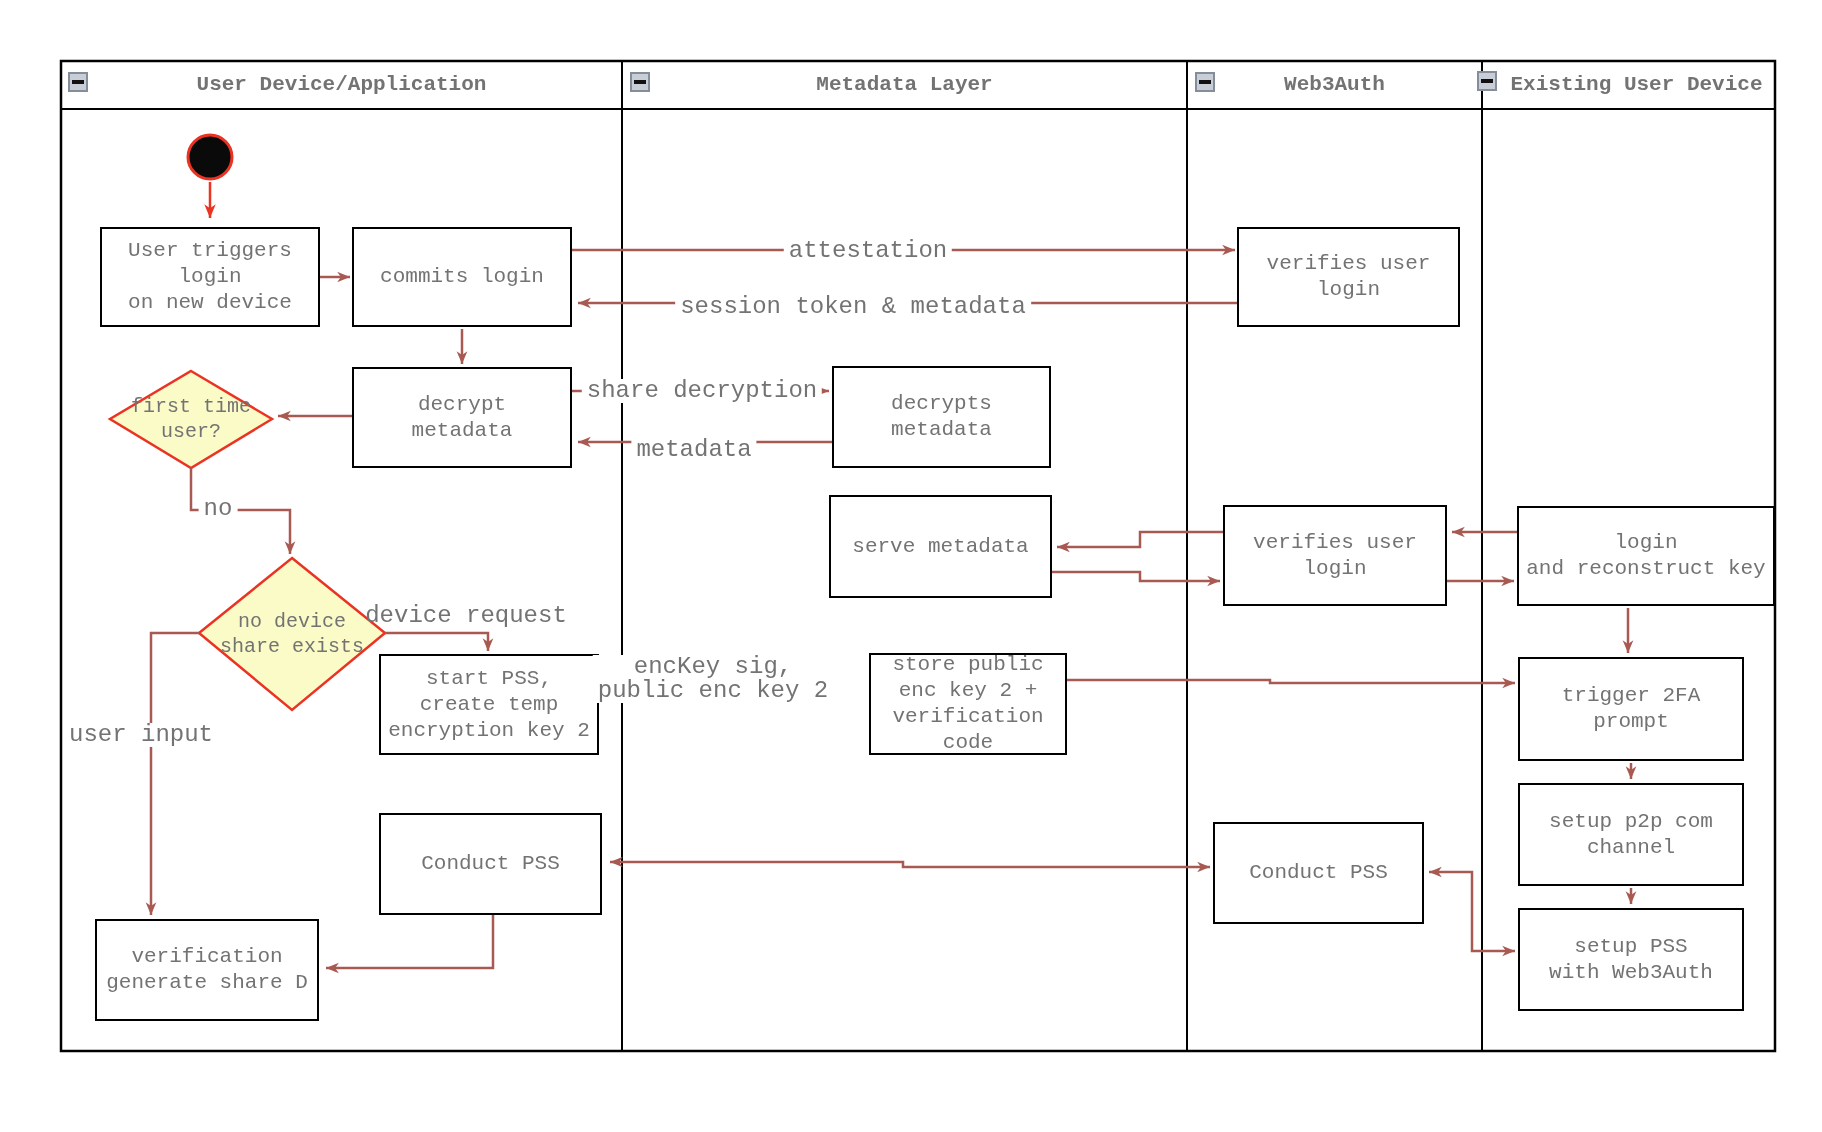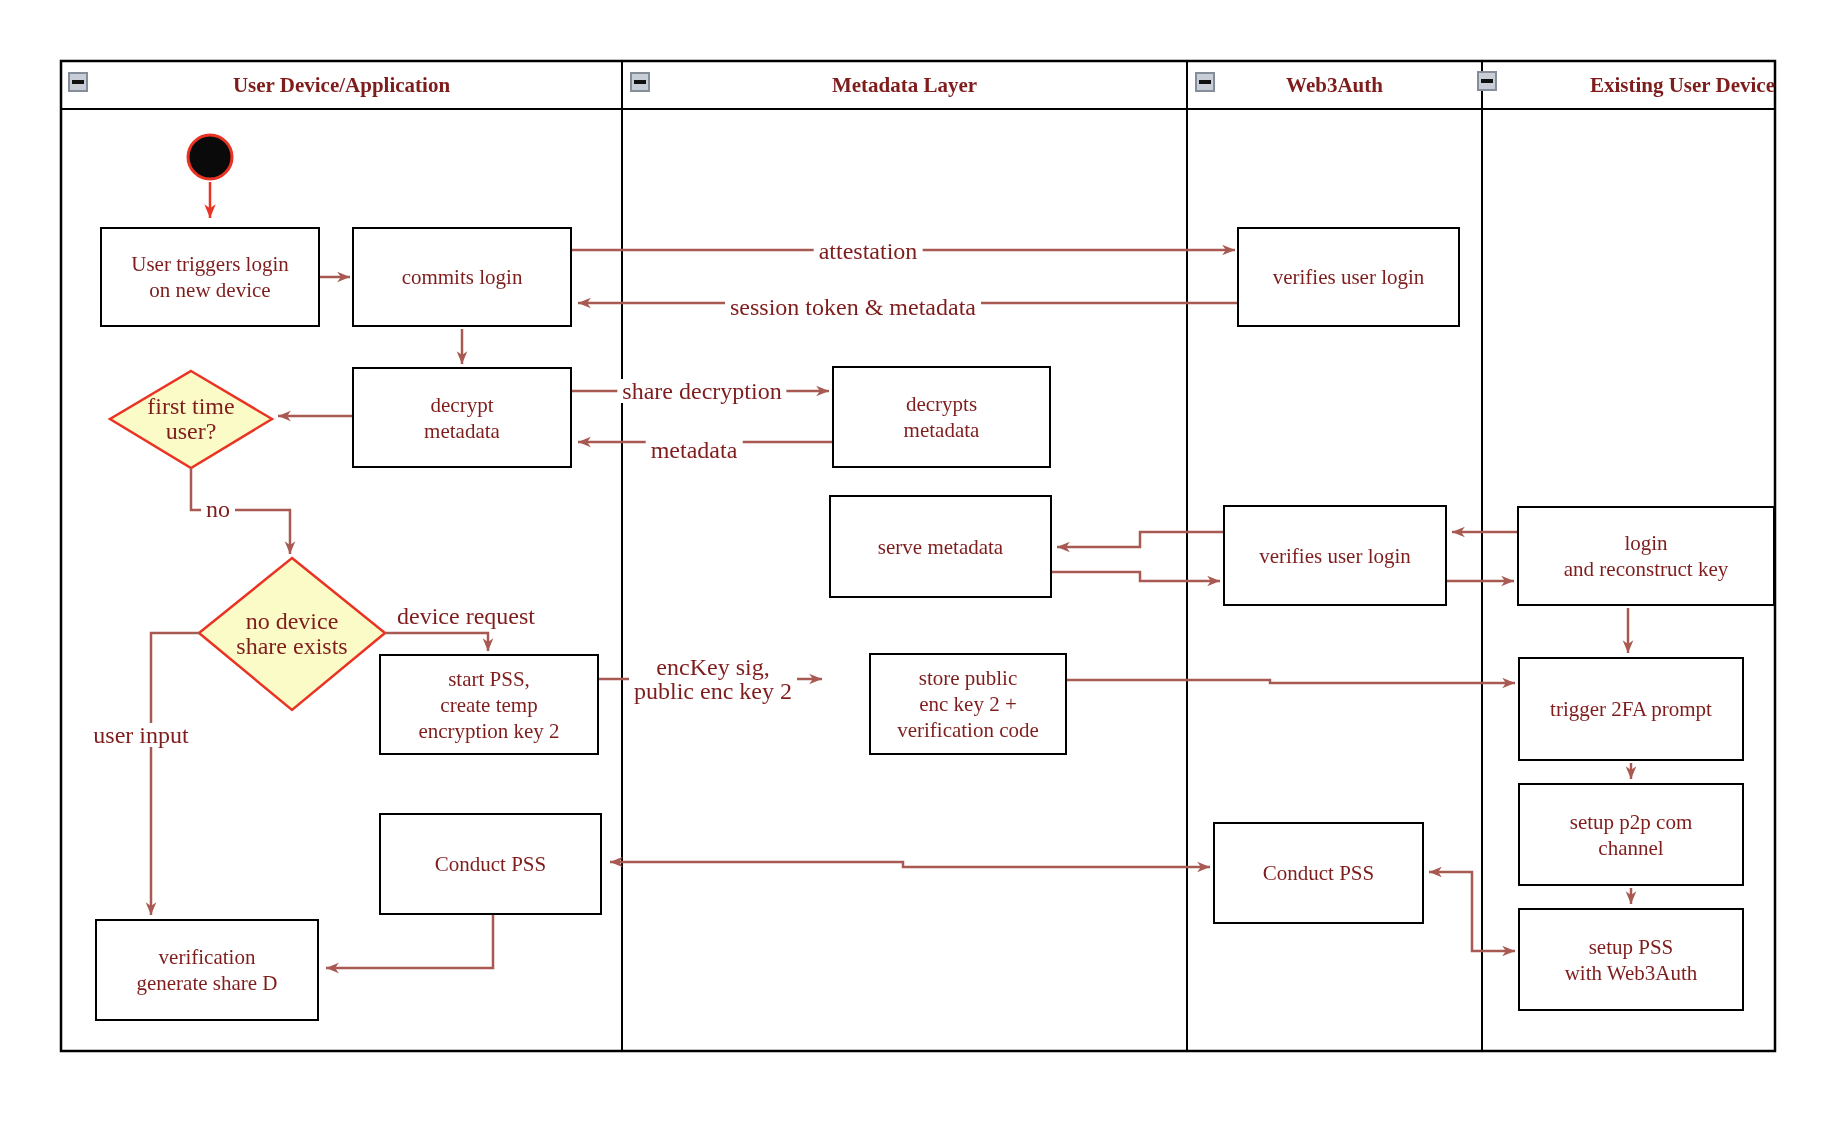--- a/index.html
+++ b/index.html
@@ -1,18 +1,18 @@
 <!DOCTYPE html>
 <html><head>
 <meta charset="utf-8">
 <style>
   html,body { margin:0; padding:0; background:#fff; }
   .canvas {
     position:relative; width:1822px; height:1132px; background:#fff;
-    font-family:Liberation Serif, serif; color:#7f1d1d; overflow:hidden;
+    font-family:Liberation Mono, monospace; color:#737373; overflow:hidden;
   }
   .canvas svg { position:absolute; left:0; top:0; }
 
   .lane-title {
     position:absolute; top:61px; height:48px; line-height:48px;
     text-align:center; font-weight:bold; font-size:21px;
   }
   .collapse {
     position:absolute; width:20px; height:20px; box-sizing:border-box;
     background:#C9CED6; border:2px solid #848E9B;
@@ -23,21 +23,21 @@
   }
 
   .node {
     position:absolute; box-sizing:border-box; border:2.5px solid #000;
     background:#fff; display:flex; align-items:center; justify-content:center;
     text-align:center; font-size:21px; line-height:26px; white-space:pre-line;
   }
 
   .dlabel {
     position:absolute; transform:translate(-50%,-50%); text-align:center;
-    font-size:24px; line-height:25px; white-space:pre-line;
+    font-size:20px; line-height:25px; white-space:pre-line;
   }
   .elabel {
     position:absolute; transform:translate(-50%,-50%); text-align:center;
     font-size:24px; line-height:24px; white-space:pre-line;
     background:#fff; padding:0 5px;
   }
   .elabel.nobg { background:transparent; }
 </style>
 </head>
 <body>
@@ -88,21 +88,21 @@
       <path d="M1631,888 L1631,904" marker-end="url(#ab)"></path>
       <path d="M610,862 L903,862 L903,867 L1210,867" marker-start="url(#ab)" marker-end="url(#ab)"></path>
       <path d="M1429,872 L1472,872 L1472,951 L1515,951" marker-start="url(#ab)" marker-end="url(#ab)"></path>
       <path d="M493,915 L493,968 L326,968" marker-end="url(#ab)"></path>
     </g>
   </svg>
 
   <div class="lane-title" style="left:61px;width:561px">User Device/Application</div>
   <div class="lane-title" style="left:622px;width:565px">Metadata Layer</div>
   <div class="lane-title" style="left:1187px;width:295px">Web3Auth</div>
-  <div class="lane-title" style="left:1498px;width:277px;text-align:right">Existing User Device</div>
+  <div class="lane-title" style="left:1498px;width:277px;text-align:center">Existing User Device</div>
 
   <span class="collapse" style="left:68px;top:72px"></span>
   <span class="collapse" style="left:630px;top:72px"></span>
   <span class="collapse" style="left:1195px;top:72px"></span>
   <span class="collapse" style="left:1477px;top:71px"></span>
 
   <div class="node" style="left:100px;top:227px;width:220px;height:100px">User triggers login
 on new device</div>
   <div class="node" style="left:352px;top:227px;width:220px;height:100px">commits login</div>
   <div class="node" style="left:352px;top:367px;width:220px;height:101px">decrypt

